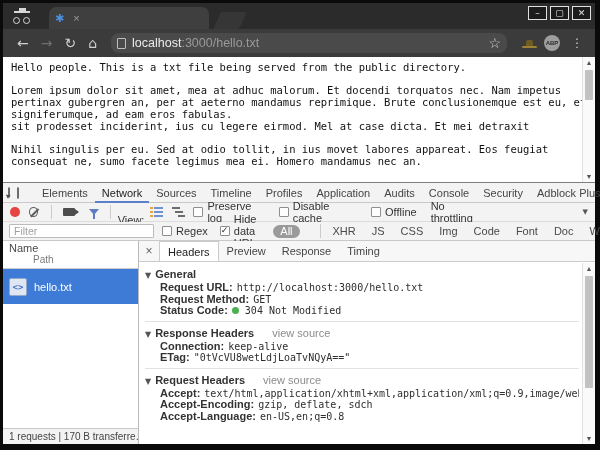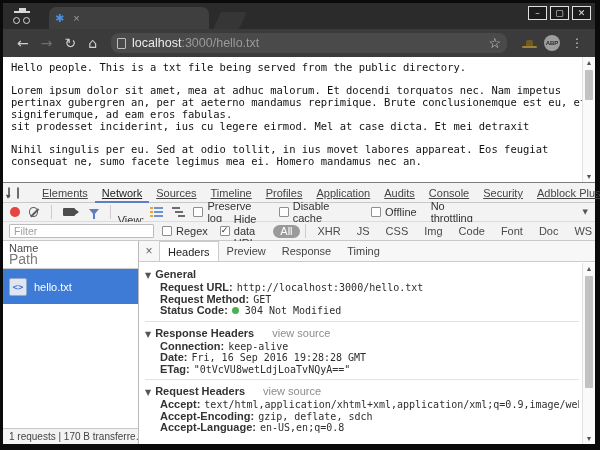--- a/index.html
+++ b/index.html
@@ -48,21 +48,21 @@
   .vscroll .thumb { position:absolute; left:2px; width:8px; background:#c2c2c2; border-radius:1px; }
   .content .thumb { top:13px; height:30px; }
 
   
   .devtools { flex:1; display:flex; flex-direction:column; border-top:1px solid #7e7e7e; min-height:0; font-size:11px; color:#333; }
   .dt-tabbar { height:20px; background:#f3f3f3; border-bottom:1px solid #c9c9c9; display:flex; align-items:center; padding-left:5px; flex:none; }
   .insp { width:13px; height:11px; border:1px solid #6e6e6e; border-radius:1px; position:relative; margin-right:5px; }
   .insp:after { content:"➤"; position:absolute; right:-2px; bottom:-3px; font-size:7px; color:#444; transform:rotate(-140deg); }
   .devic { width:9px; height:12px; border:1px solid #6e6e6e; border-radius:2px; margin:0 6px 0 2px; }
   .vsep { width:1px; height:14px; background:#ccc; margin:0 5px; }
-  .dt-tab { padding:0 7px; height:20px; line-height:20px; color:#454545; white-space:nowrap;text-decoration:underline; }
+  .dt-tab { padding:0 7px; height:20px; line-height:20px; color:#454545; white-space:nowrap; }
   .dt-tab.active { color:#1d1d1d; box-shadow:inset 0 -2px 0 var(--accent); }
 
   .dt-toolbar { height:19px; background:#f3f3f3; border-bottom:1px solid #dcdcdc; display:flex; align-items:center; padding:0 7px; flex:none; }
   .rec { width:10px; height:10px; border-radius:50%; background:#e84343; margin-right:9px; }
   .clear { width:10px; height:10px; border:1.5px solid #5f5f5f; border-radius:50%; position:relative; margin-right:8px; }
   .clear:after { content:""; position:absolute; left:-1px; top:3.5px; width:11px; height:1.5px; background:#5f5f5f; transform:rotate(-45deg); }
   .cam { width:12px; height:8px; background:#4d4d4d; border-radius:1px; position:relative; margin:0 8px 0 6px; }
   .cam:after { content:""; position:absolute; right:-4px; top:1px; border-left:4px solid #4d4d4d; border-top:3px solid transparent; border-bottom:3px solid transparent; }
   .funnel { width:0; height:0; border-top:6px solid #5f7ec1; border-left:5px solid transparent; border-right:5px solid transparent; position:relative; margin:0 6px; }
   .funnel:after { content:""; position:absolute; left:-1px; top:-2px; width:2px; height:6px; background:#5f7ec1; }
@@ -77,27 +77,27 @@
   .cb { width:10px; height:10px; border:1px solid #8e8e8e; border-radius:1px; background:#fdfdfd; margin-right:4px; flex:none; position:relative; }
   .cb.on:after { content:"✓"; position:absolute; left:0px; top:-2px; font-size:9px; color:#2d2d2d; }
   .cblab { margin-right:12px; }
   .throt { margin-left:2px; }
   .ddarrow { color:#555; font-size:7px; margin-left:95px; font-family:"DejaVu Sans",sans-serif; }
 
   .dt-filterrow { height:19px; background:#f3f3f3; border-bottom:1px solid #c9c9c9; display:flex; align-items:center; padding:0 6px; flex:none; }
   .filterin { width:148px; height:14px; border:1px solid #bbb; border-radius:1px; font-size:10.5px; padding:0 4px; color:#333; margin-right:8px; font-family:"Liberation Sans",sans-serif; }
   .filterin::placeholder { color:#a0a0a0; }
   .pill { padding:0 7px; height:13px; line-height:13px; border-radius:8px; color:#4a4a4a; margin-right:2px; white-space:nowrap; }
-  .pill.active { background:#9a9a9a; color:#fff; margin-right:0; }
+  .pill.active { background:#9a9a9a; color:#fff; margin-right:15px; }
 
   .dt-body { flex:1; display:flex; min-height:0; }
   .req-panel { width:136px; border-right:1px solid #b9b9b9; display:flex; flex-direction:column; background:#fff; flex:none; }
   .req-header { padding:2px 6px 3px; border-bottom:1px solid #ccc; }
   .req-header .h1 { font-size:11px; color:#4a4a4a; line-height:11px; }
-  .req-header .h2 { font-size:14px; color:#7a7a7a; line-height:11px; }
+  .req-header .h2 { font-size:10px; color:#7a7a7a; line-height:11px;margin-left:24px; }
   .req-row { height:35px; background:var(--selblue); color:#fff; display:flex; align-items:center; padding-left:6px; }
   .fileic { width:18px; height:18px; background:#dfe6f2; border:1px solid #93a9cc; border-radius:2px; margin-right:7px; display:flex; align-items:center; justify-content:center; }
   .fileic b { color:#3b6fc9; font-size:9px; font-family:"DejaVu Sans Mono",monospace; }
   .req-fill { flex:1; background:#fff; }
   .req-summary { height:16px; background:#f3f3f3; border-top:1px solid #c9c9c9; font-size:10px; color:#444; display:flex; align-items:center; padding-left:6px; white-space:nowrap; overflow:hidden; }
 
   .detail-panel { flex:1; display:flex; flex-direction:column; min-width:0; background:#fff; position:relative; }
   .detail-tabs { height:21px; background:#f7f7f7; border-bottom:1px solid #ccc; display:flex; align-items:stretch; flex:none; }
   .dclose { width:20px; color:#5f5f5f; font-size:12px; display:flex; align-items:center; justify-content:center; }
   .dtab { padding:0 8px; display:flex; align-items:center; color:#454545; }
@@ -276,21 +276,20 @@
           <div class="detail-content" id="detail-sections">
               <div class="section">
                 <div class="sec-head"><span class="tri">▼</span><span>General</span></div>
                 <div class="field"><b>Request URL:</b><span class="val">http://localhost:3000/hello.txt</span></div>
                 <div class="field"><b>Request Method:</b><span class="val">GET</span></div>
                 <div class="field"><b>Status Code:</b><span class="gdot"></span><span class="val">304 Not Modified</span></div>
               </div>
               <div class="section">
                 <div class="sec-head"><span class="tri">▼</span><span>Response Headers</span><span class="vsrc">view source</span></div>
                 <div class="field"><b>Connection:</b><span class="val">keep-alive</span></div>
-                <div class="field"><b>Date:</b><span class="val">Fri, 16 Sep 2016 19:28:28 GMT</span></div>
                 <div class="field"><b>ETag:</b><span class="val">"0tVcVU8wetLdjLoaTvNQyA=="</span></div>
               </div>
               <div class="section">
                 <div class="sec-head"><span class="tri">▼</span><span>Request Headers</span><span class="vsrc">view source</span></div>
                 <div class="field"><b>Accept:</b><span class="val">text/html,application/xhtml+xml,application/xml;q=0.9,image/webp,*/*;q=0.8</span></div>
                 <div class="field"><b>Accept-Encoding:</b><span class="val">gzip, deflate, sdch</span></div>
                 <div class="field"><b>Accept-Language:</b><span class="val">en-US,en;q=0.8</span></div>
               </div>
             </div>
           <div class="detail-scroll vscroll">

